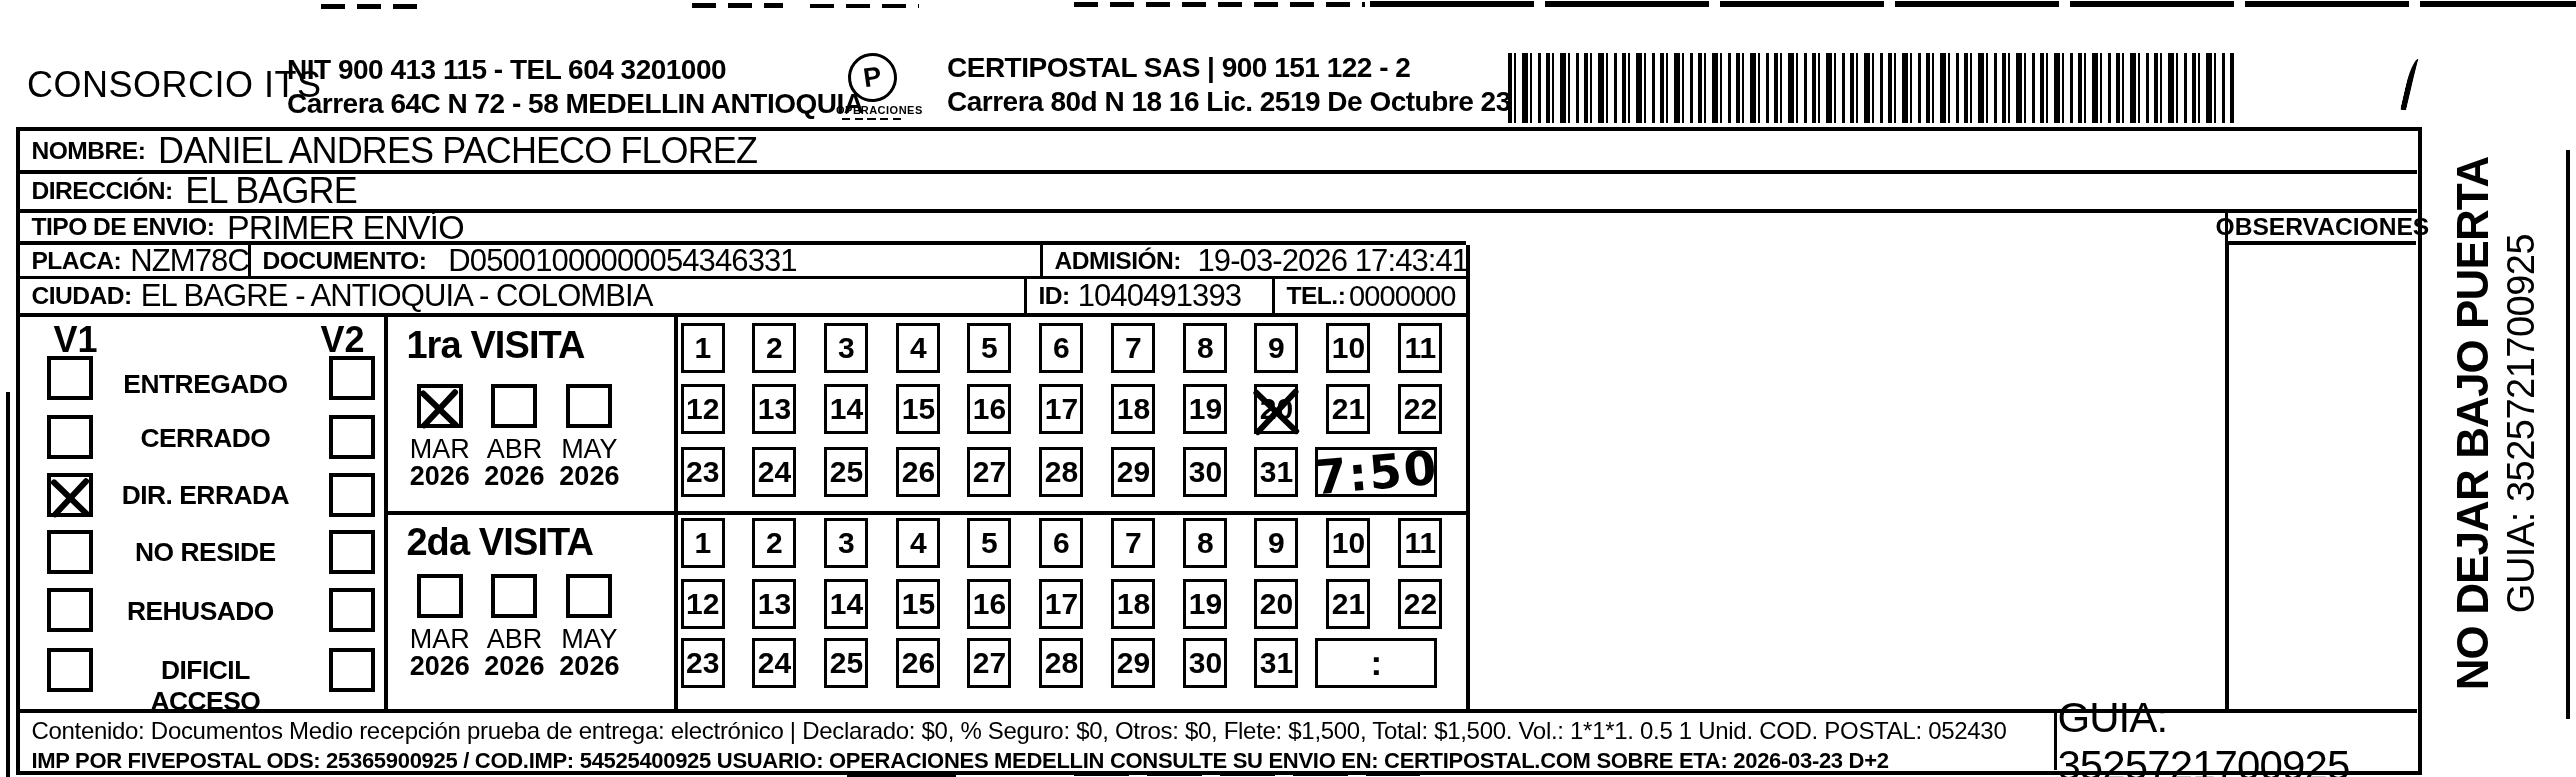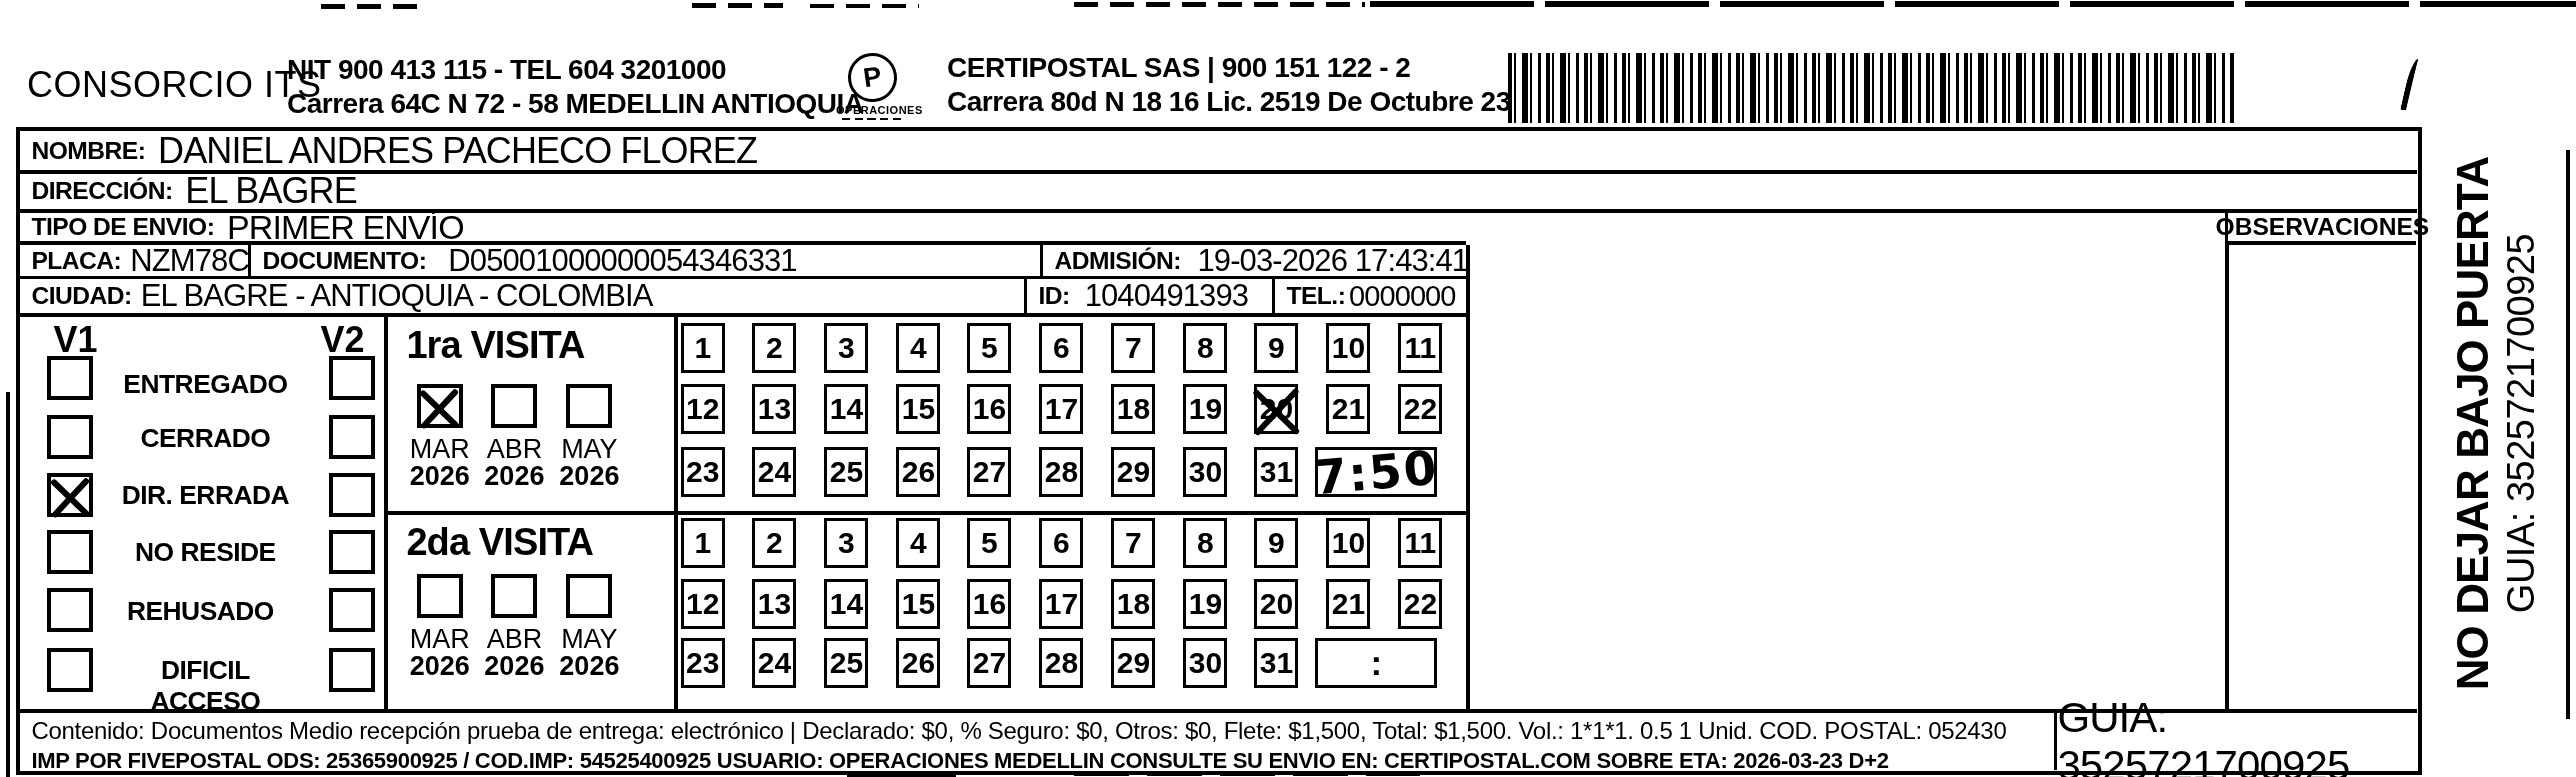--- a/index.html
+++ b/index.html
@@ -154,21 +154,21 @@
       <span class="lbl">ADMISIÓN:</span>
       <span class="val-sm" style="margin-left:16.4px">19-03-2026 17:43:41</span>
     </div>
 
     <div class="row bb5" style="left:0;top:148px;width:1004px;height:38px">
       <span class="lbl">CIUDAD:</span>
       <span class="val-sm">EL BAGRE - ANTIOQUIA - COLOMBIA</span>
     </div>
     <div class="row bb5 bl4" style="left:1004px;top:148px;width:248px;height:38px">
       <span class="lbl">ID:</span>
-      <span class="val-sm" style="margin-left:15px">1040491393</span>
+      <span class="val-sm" style="margin-left:8px">1040491393</span>
     </div>
     <div class="row bb5 bl4" style="left:1252px;top:148px;width:194px;height:38px">
       <span class="lbl">TEL.:</span>
       <span class="val-sm" style="margin-left:3.6px;font-size:29px">0000000</span>
     </div>
 
     <div class="vline" style="left:1446px;top:114px;height:464px"></div>
     <div class="vline" style="left:2205px;top:114px;height:464px"></div>
     <div class="abs" style="left:1450px;top:114px;width:752px;height:464px"></div>
     <div class="abs" style="left:2209px;top:114px;width:188px;height:464px"></div>

